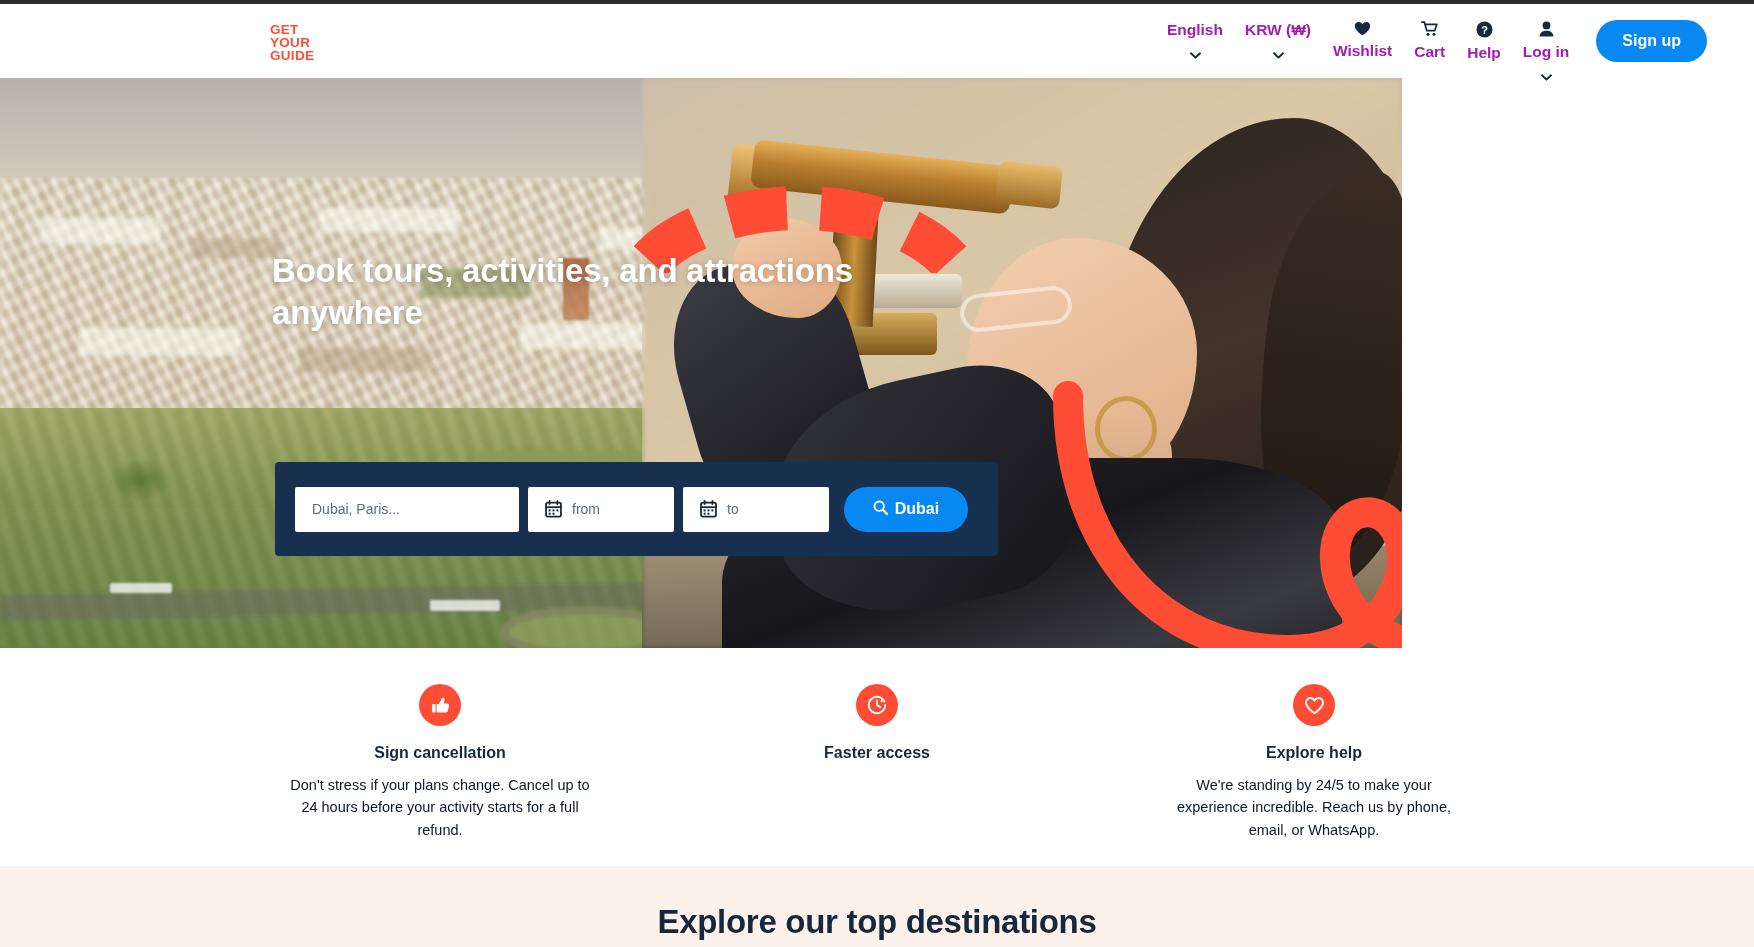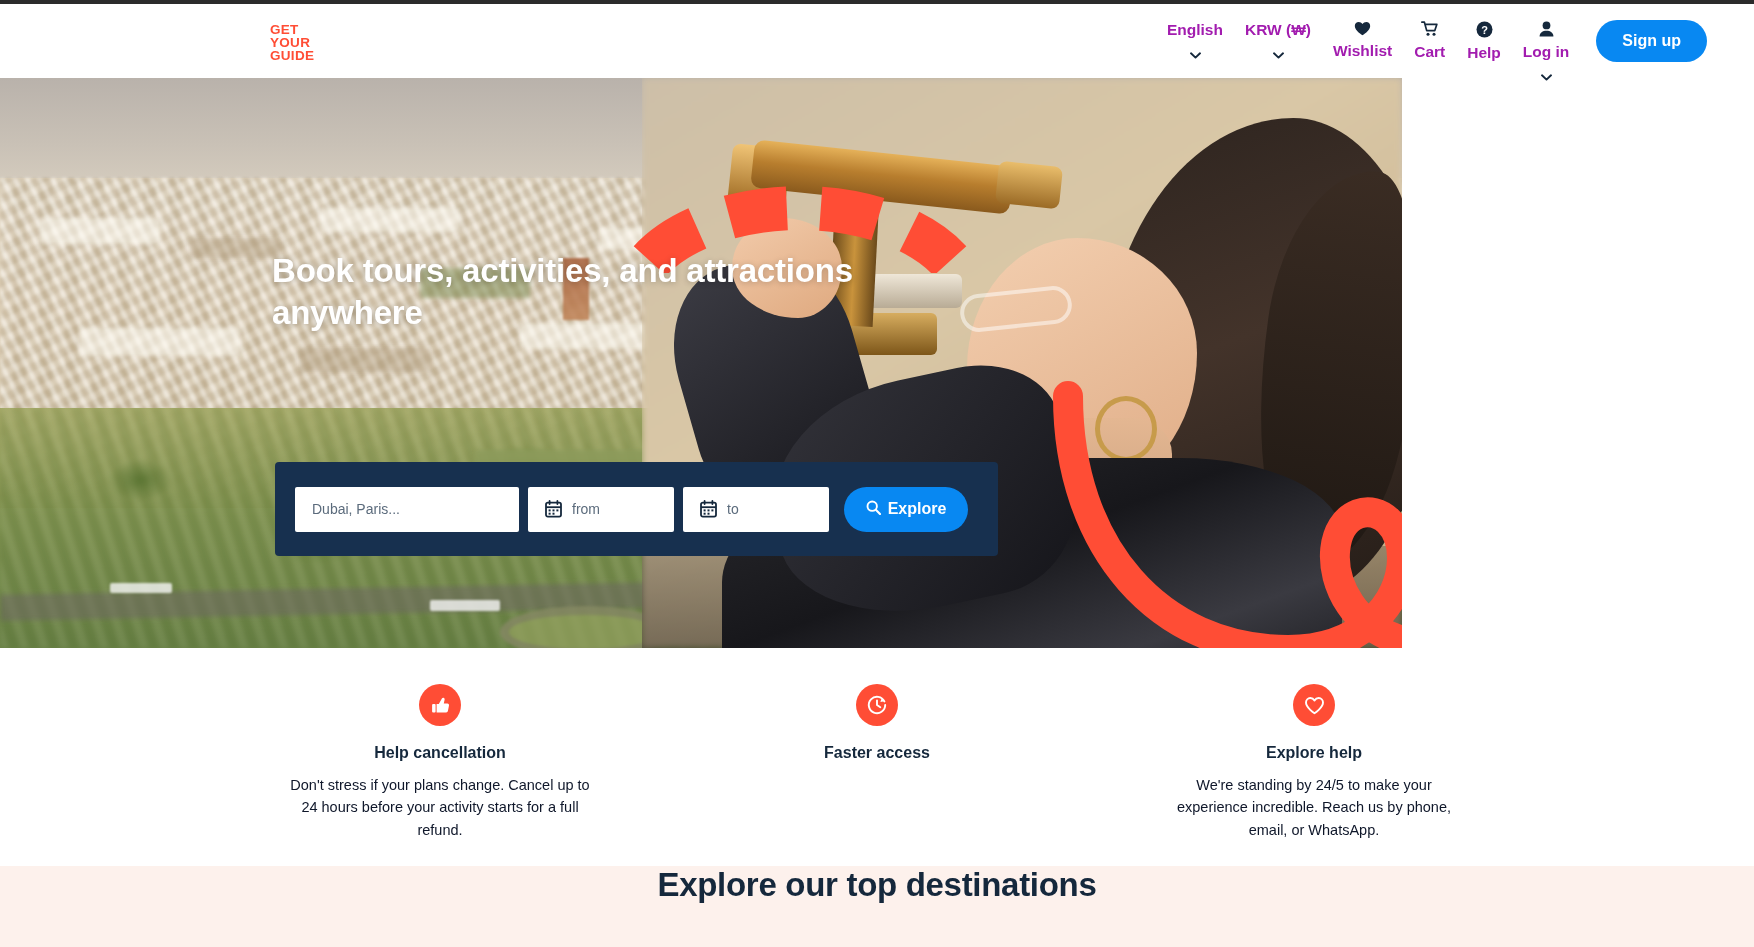--- a/index.html
+++ b/index.html
@@ -285,21 +285,21 @@
     background:#ff4d35; margin:0 auto 18px;
     display:flex; align-items:center; justify-content:center;
   }
   .f-title { font-size:16px; font-weight:700; color:#15283c; margin-bottom:12px; }
   .f-desc { font-size:14.5px; line-height:1.55; color:#0f172a; }
 
   
   .destinations {
     position:absolute; top:866px; left:0; width:1754px; height:81px;
     background:#fdf1ec;
-    display:flex; justify-content:center; align-items:flex-start;
+    display:flex; justify-content:center; align-items:flex-end;
     padding-bottom:6px;
   }
   .dest-title { font-size:33px; font-weight:700; color:#15283c; letter-spacing:-.3px; }
 </style>
 </head>
 <body>
 
 <div class="page">
 
   <div class="browser-edge"></div>
@@ -503,35 +503,35 @@
         <input type="text" placeholder="to" style="">
       </div>
 
       <button class="search-btn">
         <span>
           <svg width="15" height="15" viewBox="0 0 15 15">
             <circle cx="6.2" cy="6.2" r="4.7" fill="none" stroke="#fff" stroke-width="1.9"></circle>
             <path d="M9.8 9.8L14 14" stroke="#fff" stroke-width="2.1" stroke-linecap="round"></path>
           </svg>
         </span>
-        <span>Explore</span>
+        <span>Dubai</span>
       </button>
     </div>
   </div>
 
   <div class="features">
 
     <div class="feature">
       <div class="f-ico">
         <svg width="21" height="21" viewBox="0 0 21 21">
           <path d="M6.6 8.9h2.2l3.1-5.4c.4-.7 1.3-.9 2-.5.6.4.9 1.1.7 1.8L13.8 8.6h3.6c1 0 1.8.9 1.6 1.9l-1.1 5.6c-.2.8-.9 1.4-1.7 1.4H6.6z" fill="#fff"></path>
           <rect x="2.1" y="8.9" width="3.5" height="8.6" rx="1" fill="#fff"></rect>
         </svg>
       </div>
-      <div class="f-title">Help cancellation</div>
+      <div class="f-title">Sign cancellation</div>
       <div class="f-desc">Don't stress if your plans change. Cancel up to 24 hours before your activity starts for a full refund.</div>
     </div>
 
     <div class="feature">
       <div class="f-ico">
         <svg width="22" height="22" viewBox="0 0 22 22">
           <path d="M18.4 7.4A8.2 8.2 0 1 0 19.2 11" stroke="#fff" stroke-width="1.9" fill="none" stroke-linecap="round"></path>
           <path d="M15.6 4.2l3 3.1-4.2.6" fill="#fff"></path>
           <path d="M11 6.4V11l3.3 2.2" stroke="#fff" stroke-width="1.9" fill="none" stroke-linecap="round" stroke-linejoin="round"></path>
         </svg>

